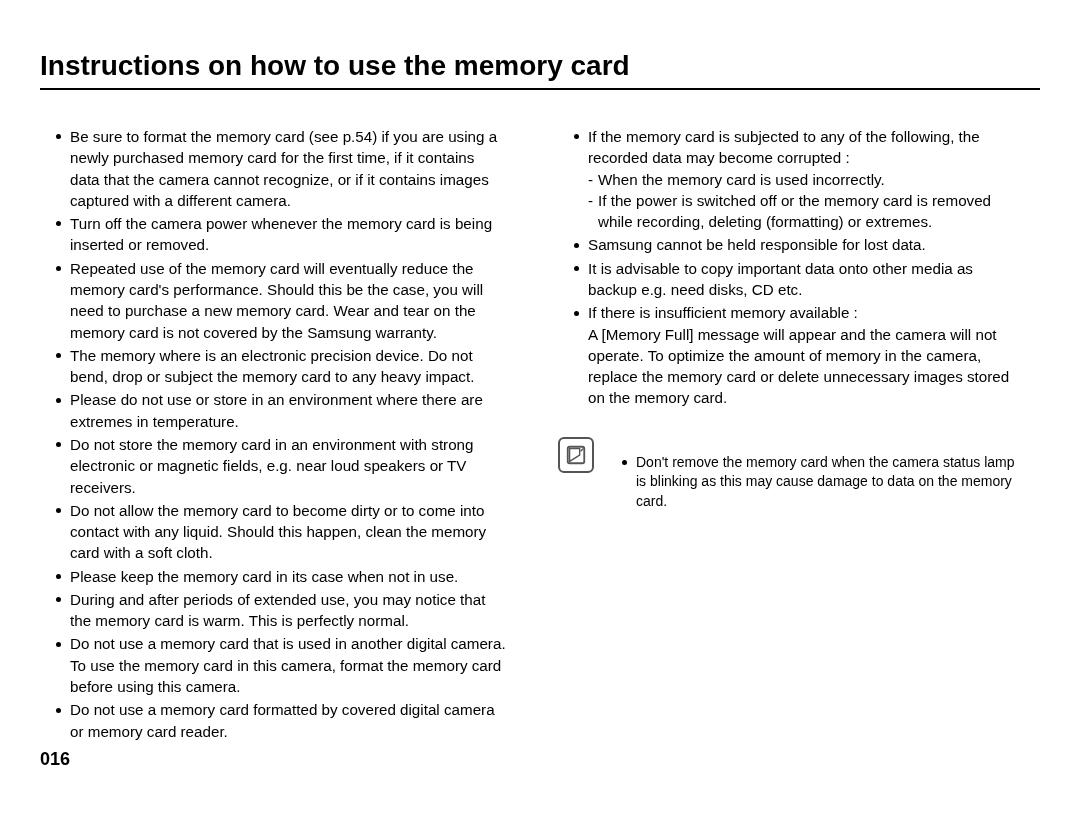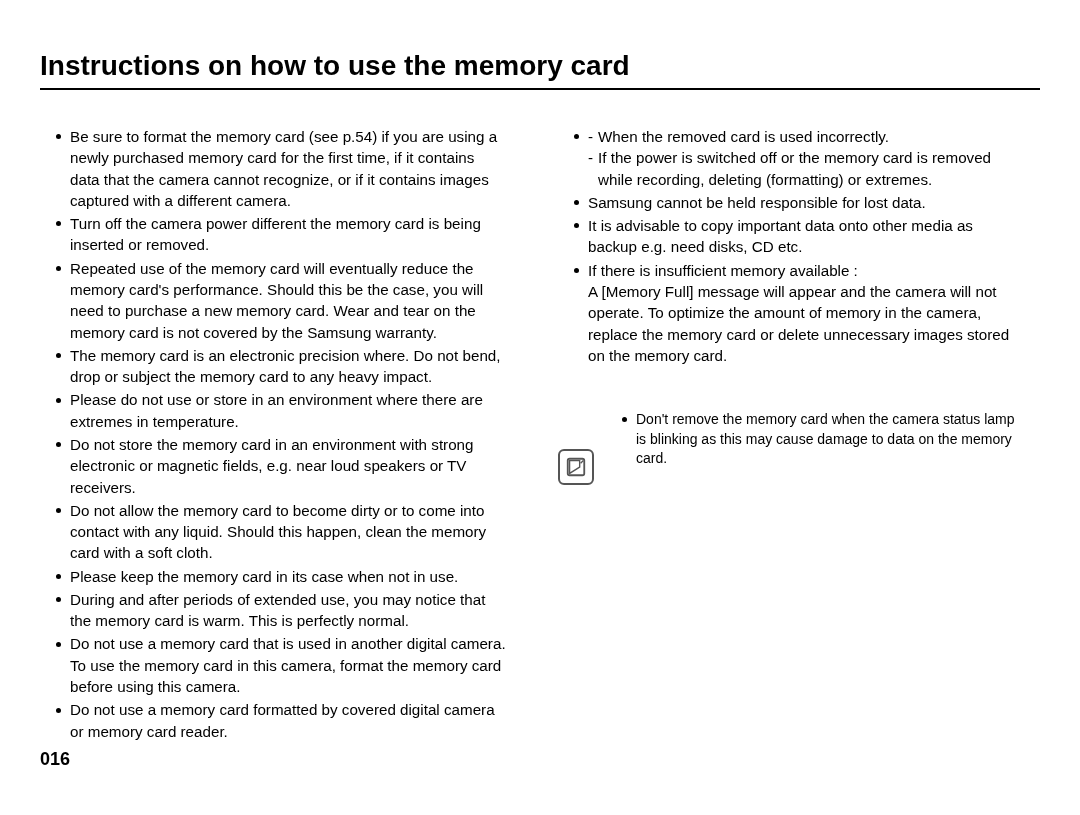--- a/index.html
+++ b/index.html
@@ -64,21 +64,21 @@
     padding-left: 10px;
   }
   ul.sub > li::before {
     content: "-";
     position: absolute;
     left: 0;
     top: 0;
   }
   .note-box {
     display: flex;
-    align-items: flex-end;
+    align-items: flex-start;
     gap: 12px;
     margin-top: 28px;
   }
   .note-icon {
     flex: 0 0 auto;
     width: 36px;
     height: 36px;
     border: 2px solid #555;
     border-radius: 6px;
     display: flex;
@@ -111,38 +111,39 @@
 
 <div class="page">
 
   <div class="title">Instructions on how to use the memory card</div>
 
   <div class="columns">
 
     <div class="col">
       <ul class="bullets">
         <li>Be sure to format the memory card (see p.54) if you are using a newly purchased memory card for the first time, if it contains data that the camera cannot recognize, or if it contains images captured with a different camera.</li>
-        <li>Turn off the camera power different the memory card is being inserted or removed.</li>
+        <li>Turn off the camera power whenever the memory card is being inserted or removed.</li>
         <li>Repeated use of the memory card will eventually reduce the memory card's performance. Should this be the case, you will need to purchase a new memory card. Wear and tear on the memory card is not covered by the Samsung warranty.</li>
-        <li>The memory card is an electronic precision where. Do not bend, drop or subject the memory card to any heavy impact.</li>
+        <li>The memory where is an electronic precision device. Do not bend, drop or subject the memory card to any heavy impact.</li>
         <li>Please do not use or store in an environment where there are extremes in temperature.</li>
         <li>Do not store the memory card in an environment with strong electronic or magnetic fields, e.g. near loud speakers or TV receivers.</li>
         <li>Do not allow the memory card to become dirty or to come into contact with any liquid. Should this happen, clean the memory card with a soft cloth.</li>
         <li>Please keep the memory card in its case when not in use.</li>
         <li>During and after periods of extended use, you may notice that the memory card is warm. This is perfectly normal.</li>
         <li>Do not use a memory card that is used in another digital camera. To use the memory card in this camera, format the memory card before using this camera.</li>
         <li>Do not use a memory card formatted by covered digital camera or memory card reader.</li>
       </ul>
     </div>
 
     <div class="col">
       <ul class="bullets">
         <li>
+          <span>If the memory card is subjected to any of the following, the recorded data may become corrupted :</span>
           <ul class="sub">
-            <li>When the removed card is used incorrectly.</li>
+            <li>When the memory card is used incorrectly.</li>
             <li>If the power is switched off or the memory card is removed while recording, deleting (formatting) or extremes.</li>
           </ul>
         </li>
         <li>Samsung cannot be held responsible for lost data.</li>
         <li>It is advisable to copy important data onto other media as backup e.g. need disks, CD etc.</li>
         <li style="white-space: pre-line;">If there is insufficient memory available :
 A [Memory Full] message will appear and the camera will not operate. To optimize the amount of memory in the camera, replace the memory card or delete unnecessary images stored on the memory card.</li>
       </ul>
 
       <div class="note-box">

